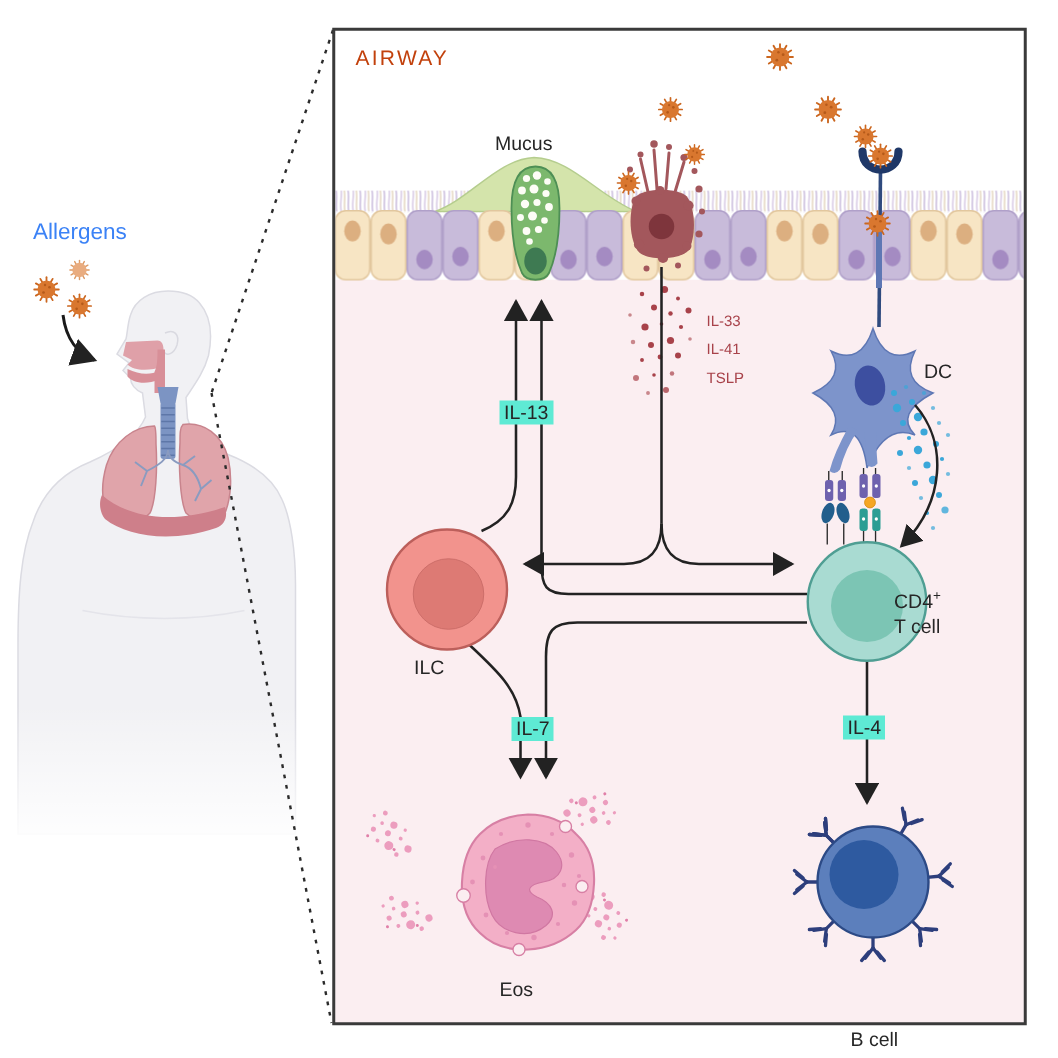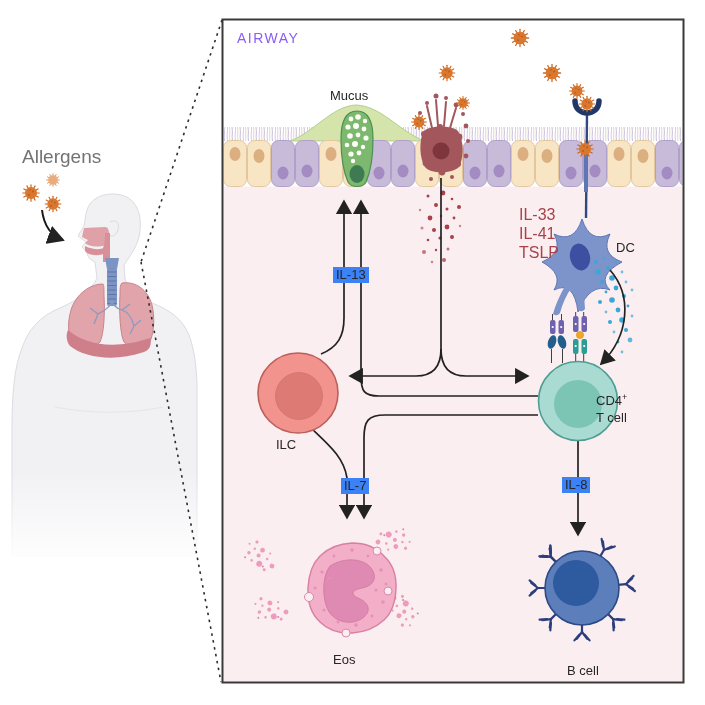--- a/index.html
+++ b/index.html
@@ -1,23 +1,23 @@
 <!DOCTYPE html>
 <html><head>
 <meta charset="utf-8">
 <style>
   html,body{margin:0;padding:0;background:#fff;}
   .stage{position:relative;width:705px;height:705px;background:#ffffff;overflow:hidden;
          font-family:"Liberation Sans",sans-serif;}
   .stage svg{position:absolute;left:0;top:0;}
   .lbl{position:absolute;font-size:13px;color:#262626;white-space:nowrap;line-height:1.1;}
   .bold{font-weight:normal;}
-  .airway{font-size:14px;letter-spacing:1.5px;color:#8b5cf6;}
-  .maroon{color:#A8424A;line-height:19px;font-size:16px;margin-left:48px;}
-  .pinkbg{background:#3b82f6;padding:1px 3px;}
+  .airway{font-size:14px;letter-spacing:1.5px;color:#c2410c;}
+  .maroon{color:#A8424A;line-height:19px;font-size:10px;}
+  .pinkbg{background:#5eead4;padding:1px 3px;}
   .cd4 sup{font-size:9px;}
 </style>
 </head>
 <body>
 
 <div class="stage">
 
 <svg width="705" height="705" viewBox="0 0 705 705">
   <defs>
     <marker id="ah" viewBox="0 0 10 10" refX="8" refY="5" markerWidth="9.5" markerHeight="9.5" orient="auto">
@@ -394,21 +394,21 @@
       <use href="#alg" transform="translate(463,103) scale(0.8)"></use>
       <use href="#alg" transform="translate(587,104) scale(0.95)"></use>
       <use href="#alg" transform="translate(585,149)"></use>
       <use href="#alg" transform="translate(419,122) scale(0.9)"></use>
     </g>
 
     <rect x="222.5" y="19.5" width="461" height="663" fill="none" stroke="#3A3A3A" stroke-width="2"></rect>
   </g>
 </svg>
 
-<div class="lbl" style="left:22px;top:147px;font-size:19px;color:#737373">Allergens</div>
+<div class="lbl" style="left:22px;top:147px;font-size:15px;color:#3b82f6">Allergens</div>
 
 <div class="lbl airway" style="left:237px;top:31px">AIRWAY</div>
 
 <div class="lbl" style="left:330px;top:89px">Mucus</div>
 
 <div class="lbl maroon" style="left:471px;top:205px">
   <div>IL-33</div>
   <div>IL-41</div>
   <div>TSLP</div>
 </div>
@@ -419,19 +419,19 @@
 
 <div class="lbl bold" style="left:276px;top:438px">ILC</div>
 
 <div class="lbl bold cd4" style="left:596px;top:389px;line-height:17px">
   <div><span>CD4</span><sup>+</sup></div>
   <div>T cell</div>
 </div>
 
 <div class="lbl pinkbg" style="left:341px;top:478px">IL-7</div>
 
-<div class="lbl pinkbg" style="left:562px;top:477px">IL-8</div>
+<div class="lbl pinkbg" style="left:562px;top:477px">IL-4</div>
 
 <div class="lbl bold" style="left:333px;top:653px">Eos</div>
 
-<div class="lbl bold" style="left:567px;top:664px">B cell</div>
+<div class="lbl bold" style="left:567px;top:686px">B cell</div>
 
 </div>
 
 </body></html>

